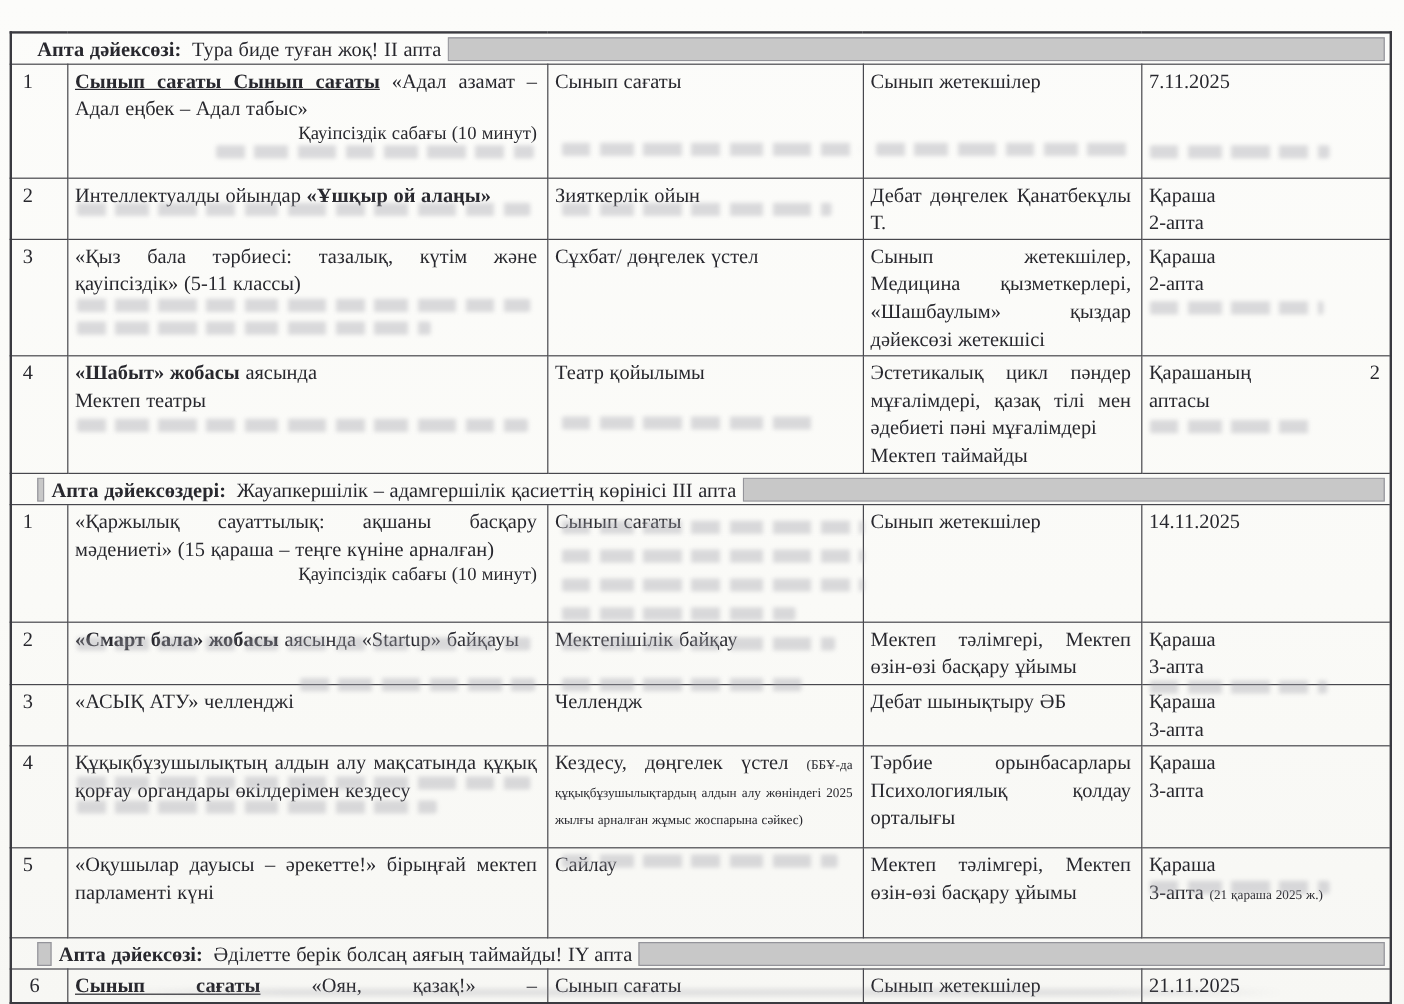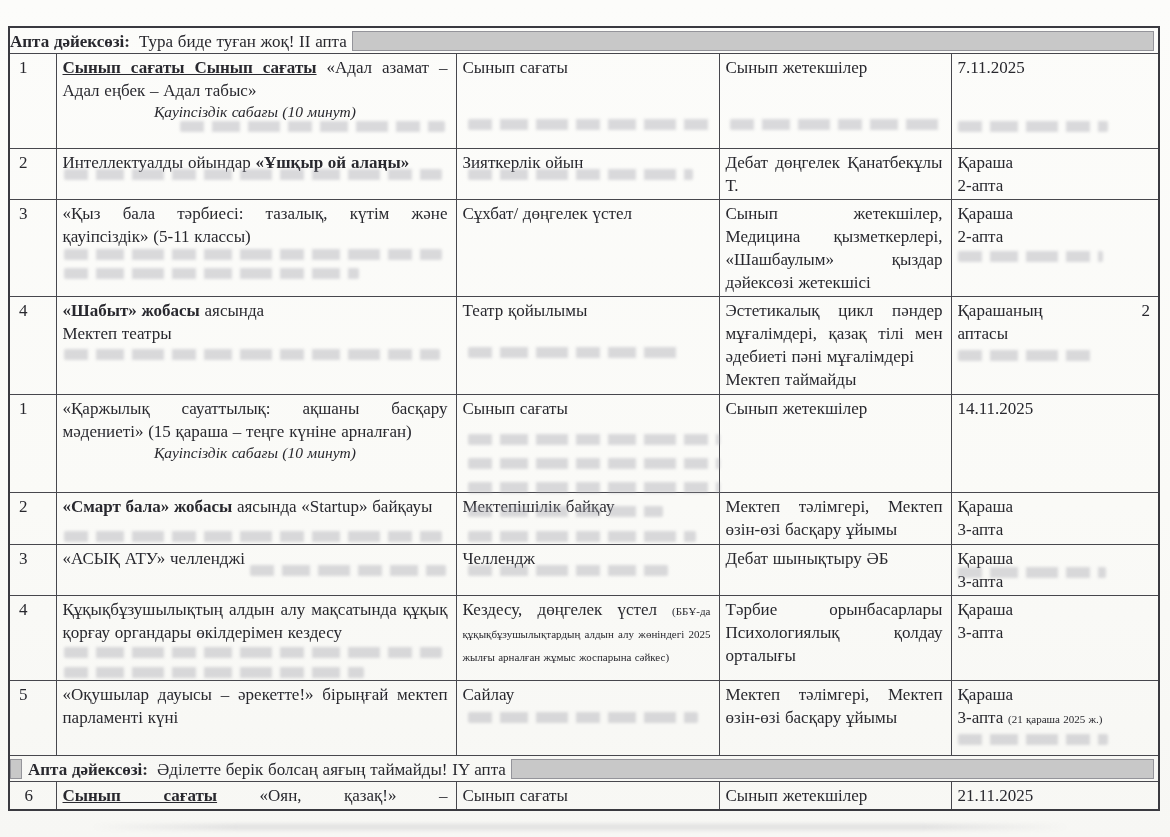--- a/index.html
+++ b/index.html
@@ -34,23 +34,23 @@
   tr.h85>td{height:80px}
   tr.h75>td{height:70px}
   tr.h28>td{height:23px}
   td.num{padding-left:9px}
   td.num.center{text-align:center;padding-left:0}
   td.act,td.resp{text-align:justify}
   td.just{text-align:justify}
   .jlast{text-align:justify;text-align-last:justify}
   .bold-u{font-weight:bold;text-decoration:underline}
   b{font-weight:bold}
-  .note{font-style:italic;font-size:15.5px;line-height:20px;text-align:center}
+  .note{font-size:15.5px;line-height:20px;text-align:right}
   .small{font-size:11px;line-height:17px}
-  tr.hdr>td{padding:2px 4px 1px 0}
+  tr.hdr>td{padding:2px 4px 1px 21px}
   .hdr-flex{display:flex;align-items:center;height:22px}
   .hdr-label{font-weight:bold;white-space:nowrap;flex:none}
   .hdr-text{margin-left:9px;white-space:nowrap;flex:none}
   .hdr-fill{flex:1 1 auto;height:20px;margin-left:5px;background:#c8c8c8;box-shadow:inset 0 0 0 1px #94949a;min-width:0}
   .hdr-stub{flex:none;height:20px;margin-right:6px;background:#c8c8c8;box-shadow:inset 0 0 0 1px #94949a}
   .ghost{
     position:absolute;height:11px;border-radius:2px;
     filter:blur(1.7px);opacity:.38;pointer-events:none;
     background:repeating-linear-gradient(90deg,#a3a3ac 0 24px,transparent 24px 32px,#a3a3ac 32px 60px,transparent 60px 68px,#a3a3ac 68px 100px,transparent 100px 108px);
   }
@@ -131,20 +131,30 @@
         <td class="resp">
           <span>Эстетикалық цикл пәндер мұғалімдері, қазақ тілі мен әдебиеті пәні мұғалімдері</span>
           <div>Мектеп таймайды</div>
         </td>
         <td>
           <div class="jlast">Қарашаның 2</div>
           <div>аптасы</div>
         </td>
       </tr>
 
+      <tr class="hdr h27">
+        <td colspan="5">
+          <div class="hdr-flex">
+            <span class="hdr-stub" style="width:6px"></span>
+            <span class="hdr-label">Апта дәйексөздері:</span>
+            <span class="hdr-text">Жауапкершілік – адамгершілік қасиеттің көрінісі III апта</span>
+            <span class="hdr-fill"></span>
+          </div>
+        </td>
+      </tr>
 
       <tr class="h98">
         <td class="num">1</td>
         <td class="act">
           <span>«Қаржылық сауаттылық: ақшаны басқару мәдениеті» (15 қараша – теңге күніне арналған)</span>
           <div class="note">Қауіпсіздік сабағы (10 минут)</div>
         </td>
         <td>Сынып сағаты</td>
         <td class="resp">Сынып жетекшілер</td>
         <td>

